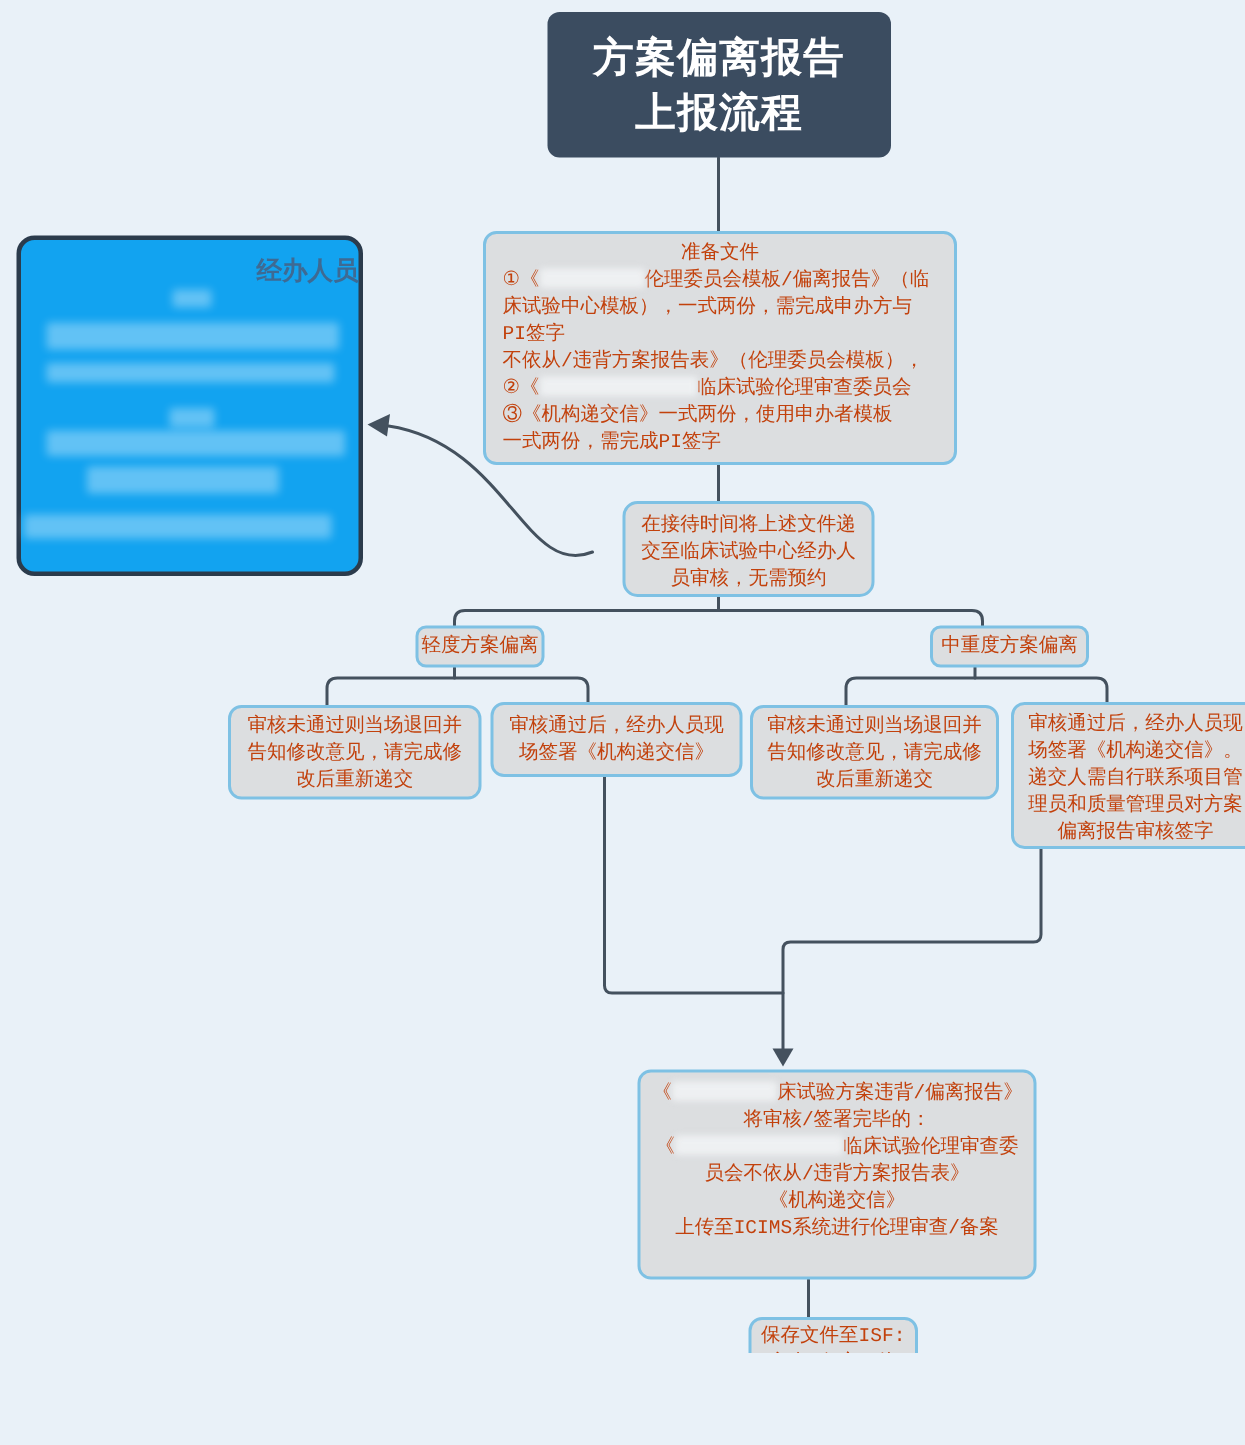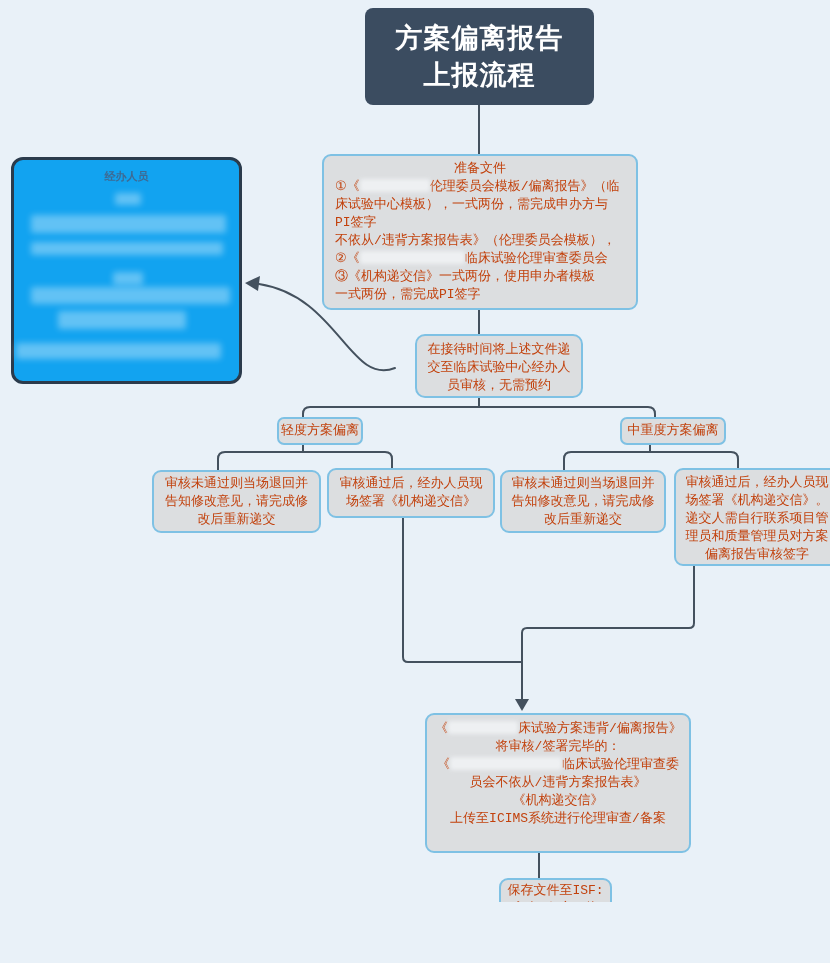--- a/index.html
+++ b/index.html
@@ -10,21 +10,21 @@
   svg.wires polygon{fill:#44515e;stroke:none;}
   .node{position:absolute;box-sizing:border-box;background:#dcdee0;border:2px solid #7ec1e4;
         border-radius:9px;font-size:13px;line-height:18px;color:#c2410c;z-index:2;font-family:Liberation Mono, monospace;}
   .center{text-align:center;margin-left:19px;}
   .ln{display:block;white-space:nowrap;}
   .title-box{position:absolute;left:365px;top:8px;width:229px;height:97px;background:#3b4c60;
         border-radius:8px;z-index:2;display:flex;flex-direction:column;justify-content:center;
         align-items:center;color:#ffffff;font-size:27px;font-weight:bold;line-height:37px;letter-spacing:1px;}
   .staff{position:absolute;left:11px;top:157px;width:231px;height:227px;background:#12a3f0;
         border:3px solid #2b3b4c;border-radius:12px;z-index:2;box-sizing:border-box;}
-  .staff .hdr{margin-top:9px;text-align:center;color:#3e6a93;font-weight:bold;font-size:11px;}
+  .staff .hdr{margin-top:9px;text-align:right;color:#3e6a93;font-weight:bold;font-size:17px;}
   .blur-row{position:absolute;background:rgba(255,255,255,0.34);filter:blur(3px);border-radius:2px;}
   .prepare{left:322px;top:154px;width:316px;height:156px;padding:4px 11px;}
   .prepare .hdr{display:block;text-align:center;}
   .redact{display:inline-block;height:13px;vertical-align:-2px;border-radius:2px;
         background:#eef0f2;filter:blur(2px);}
   .submit{left:396px;top:334px;width:168px;height:64px;padding:5px 4px;border-radius:10px;}
   .lbl{height:28px;padding:3px 0;font-size:13px;border-radius:7px;}
   .lbl-left{left:258px;top:417px;width:86px;text-align:center;}
   .lbl-right{left:601px;top:417px;width:106px;}
   .boxA{left:133px;top:470px;width:169px;height:63px;padding:3px 6px;}

